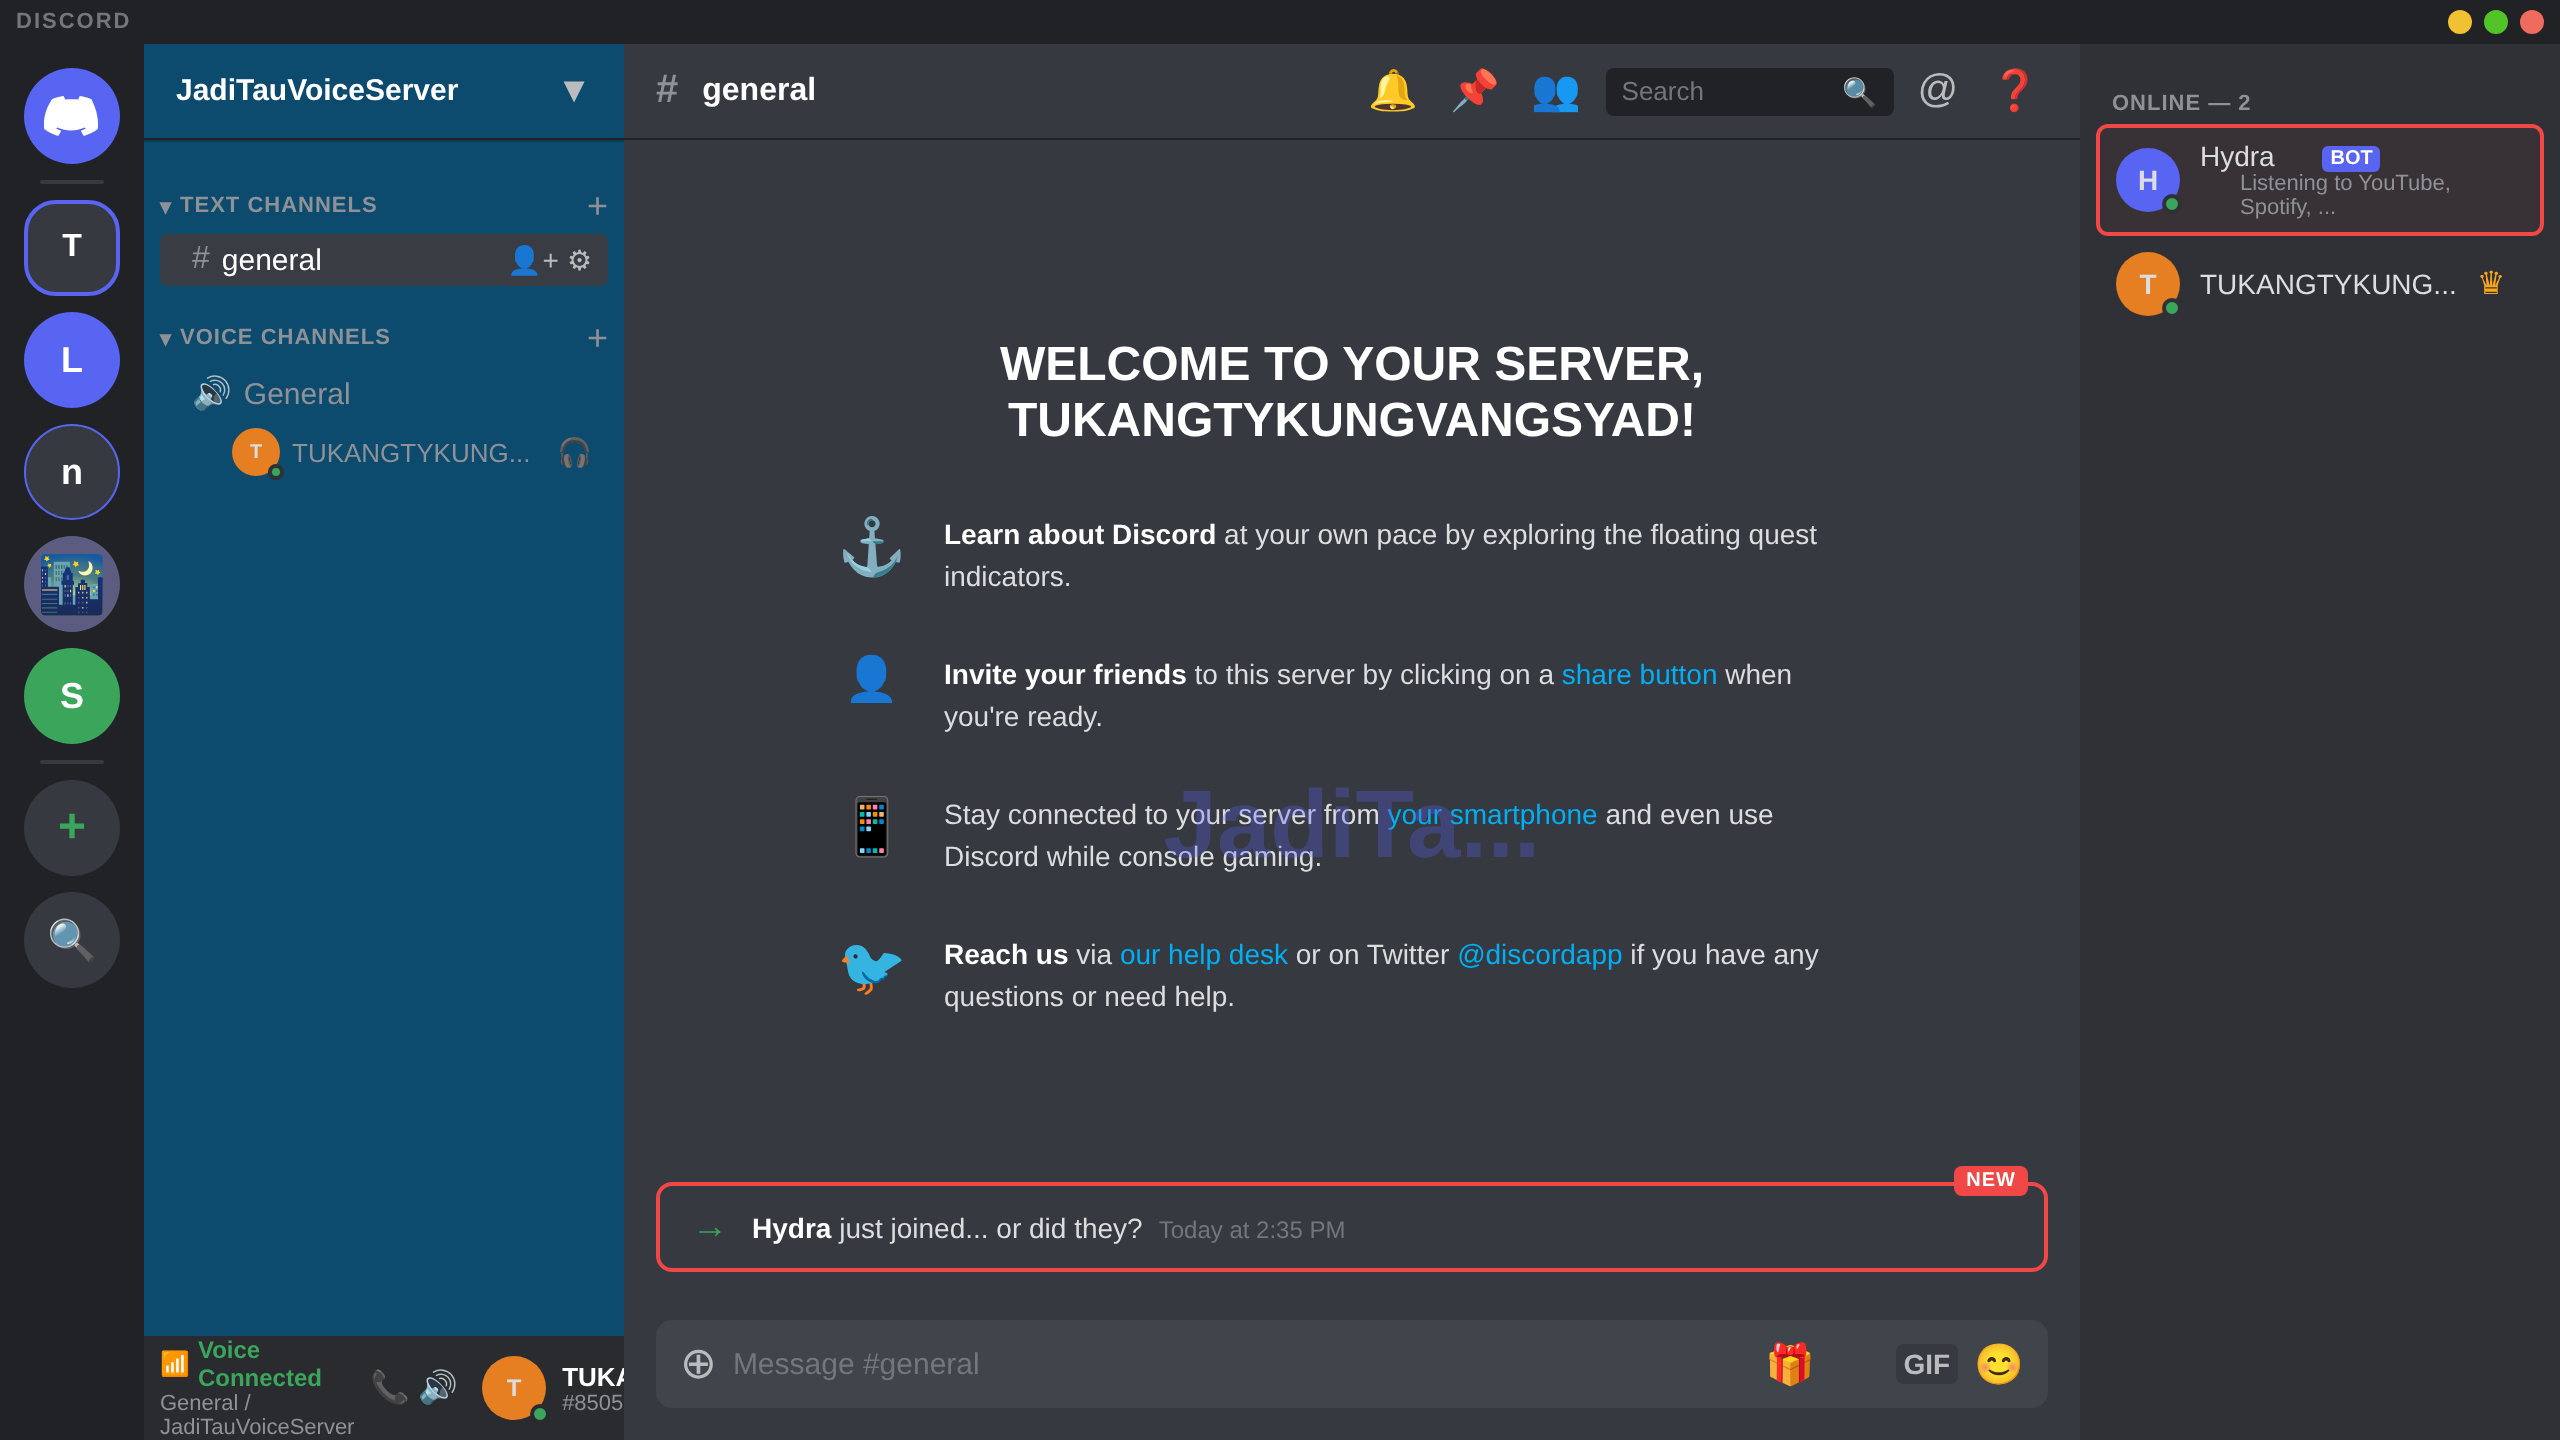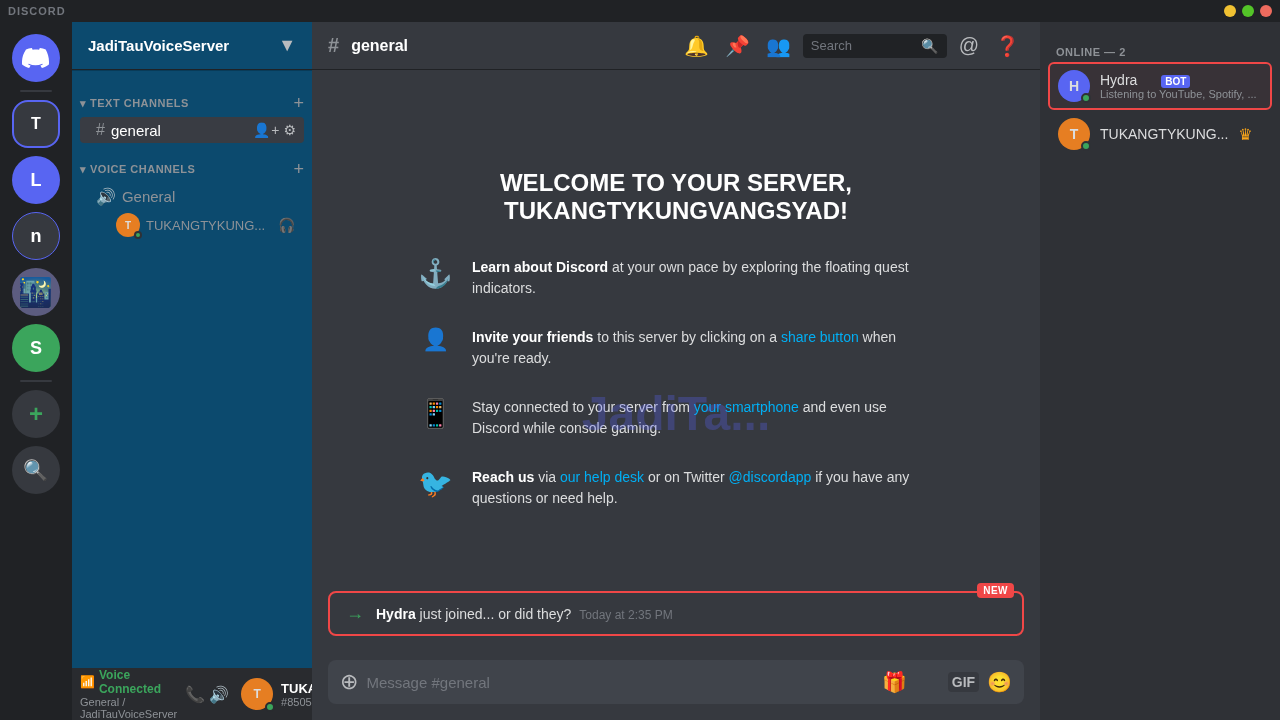--- a/index.html
+++ b/index.html
@@ -343,21 +343,21 @@
     .member-name .bot-badge {
       background: #5865f2;
       color: #fff;
       font-size: 10px;
       font-weight: 700;
       padding: 1px 4px;
       border-radius: 3px;
       margin-left: 20px;
       vertical-align: middle;
     }
-    .member-status-text { font-size: 11px; color: #8e9297; }
+    .member-status-text { font-size: 11px; color: #8e9297; margin-left: 20px; }
     .member-crown { color: #faa61a; font-size: 16px; }
 
     
     ::-webkit-scrollbar { width: 4px; }
     ::-webkit-scrollbar-track { background: transparent; }
     ::-webkit-scrollbar-thumb { background: #202225; border-radius: 2px; }
   </style>
 </head>
 <body>
 

